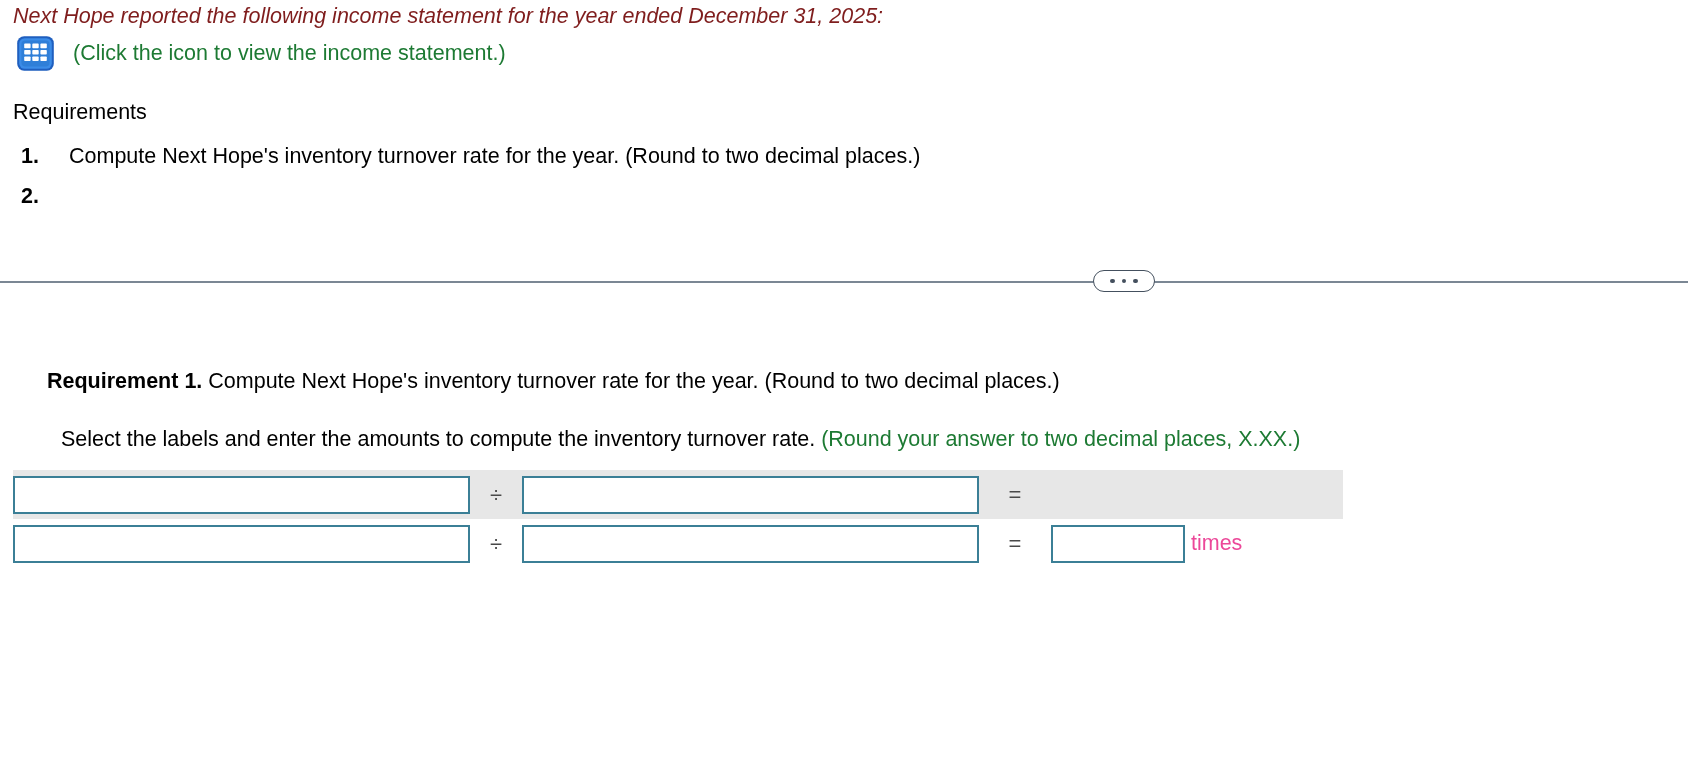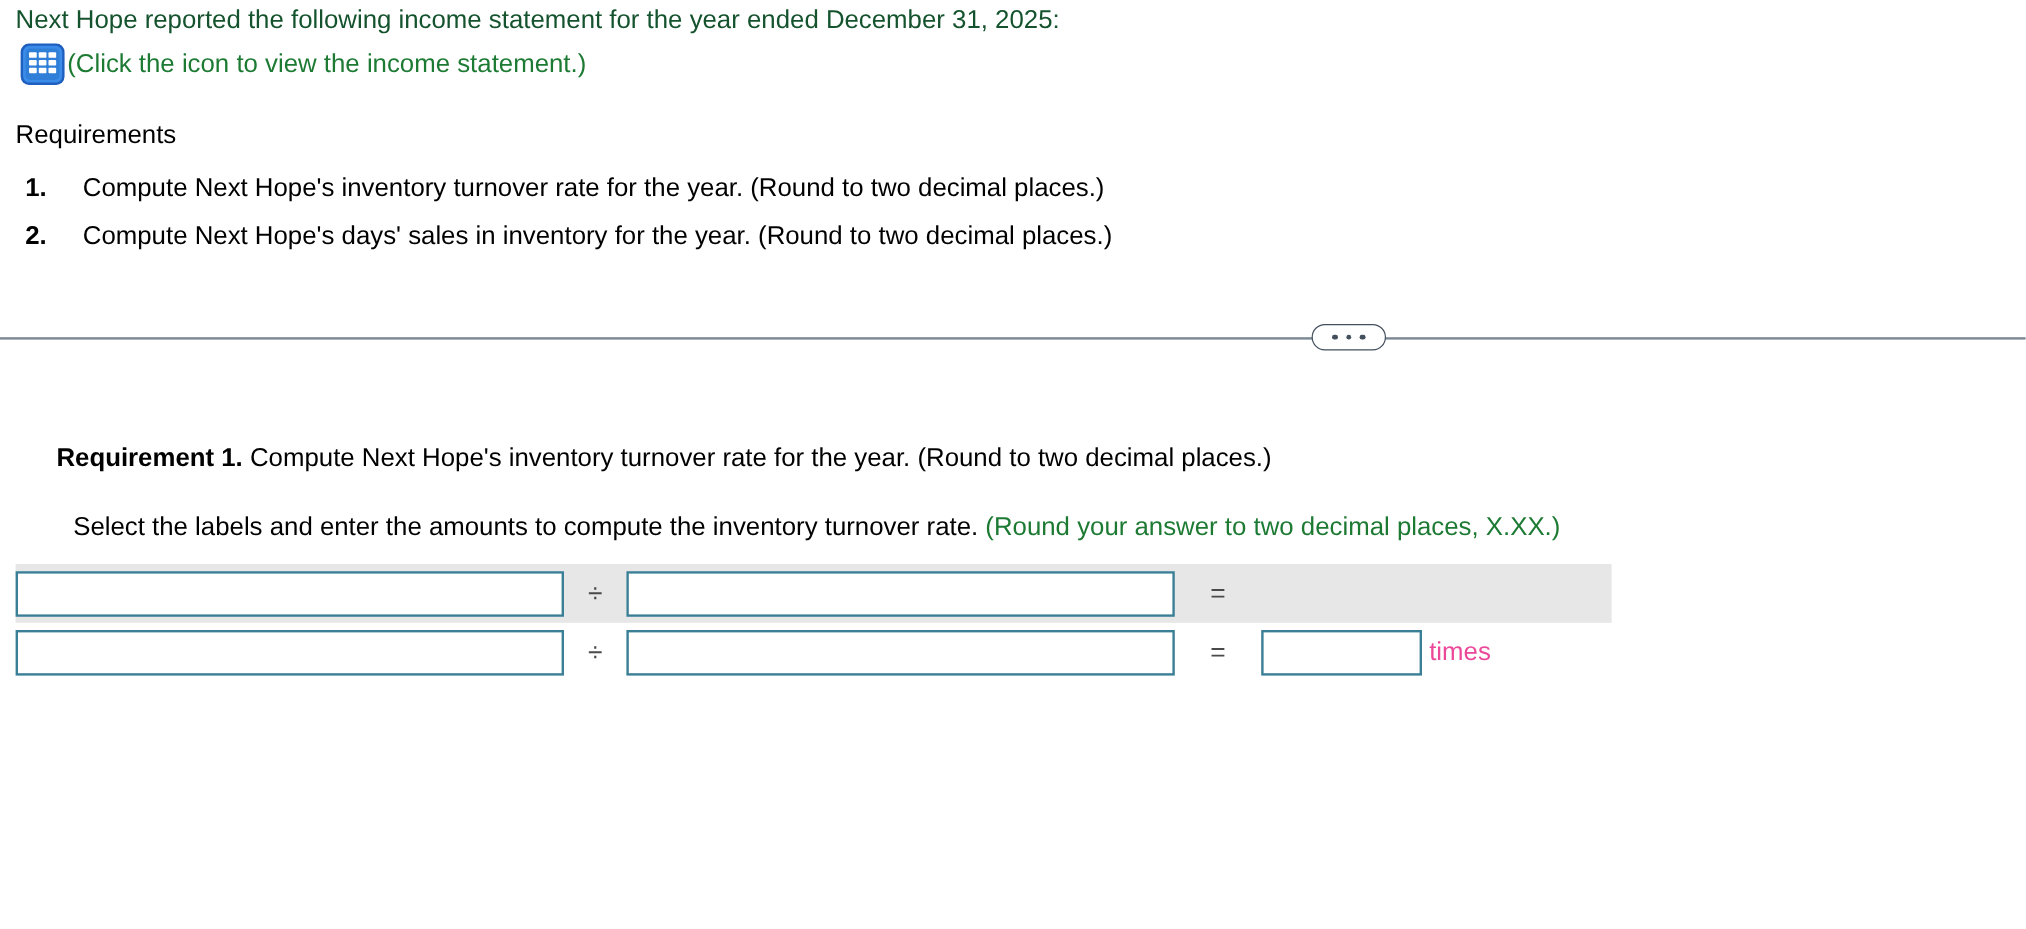--- a/index.html
+++ b/index.html
@@ -17,21 +17,22 @@
   }
 
   
   .intro-line {
     position: absolute;
     left: 13px;
     top: 2px;
     font-size: 21.5px;
     line-height: 28px;
     white-space: nowrap;
-    color: #14532d;
+    color: #7f1d1d;
+    font-style: italic;
   }
 
   .icon-row {
     position: absolute;
     left: 16px;
     top: 34px;
     display: flex;
     align-items: center;
     height: 38px;
   }
@@ -39,21 +40,21 @@
     width: 39px;
     height: 37px;
     flex: 0 0 auto;
     display: block;
   }
   .icon-caption {
     font-size: 21.5px;
     line-height: 28px;
     color: #1d7a33;
     white-space: nowrap;
-    margin-left: 1px;
+    margin-left: 18px;
   }
 
   
   .req-heading {
     position: absolute;
     left: 13px;
     top: 98px;
     font-size: 21.5px;
     font-weight: normal;
     line-height: 28px;
@@ -261,21 +262,20 @@
 
 <div class="req-heading">Requirements</div>
 
 <div class="req-list">
   <div class="req-item">
     <span class="req-num">1.</span>
     <span class="req-text">Compute Next Hope's inventory turnover rate for the year. (Round to two decimal places.)</span>
   </div>
   <div class="req-item">
     <span class="req-num">2.</span>
-    <span class="req-text">Compute Next Hope's days' sales in inventory for the year. (Round to two decimal places.)</span>
   </div>
 </div>
 
 <div class="divider-wrap">
   <div class="divider-line"></div>
   <div class="ellipsis-pill">
     <span class="dot"></span>
     <span class="dot"></span>
     <span class="dot"></span>
   </div>

